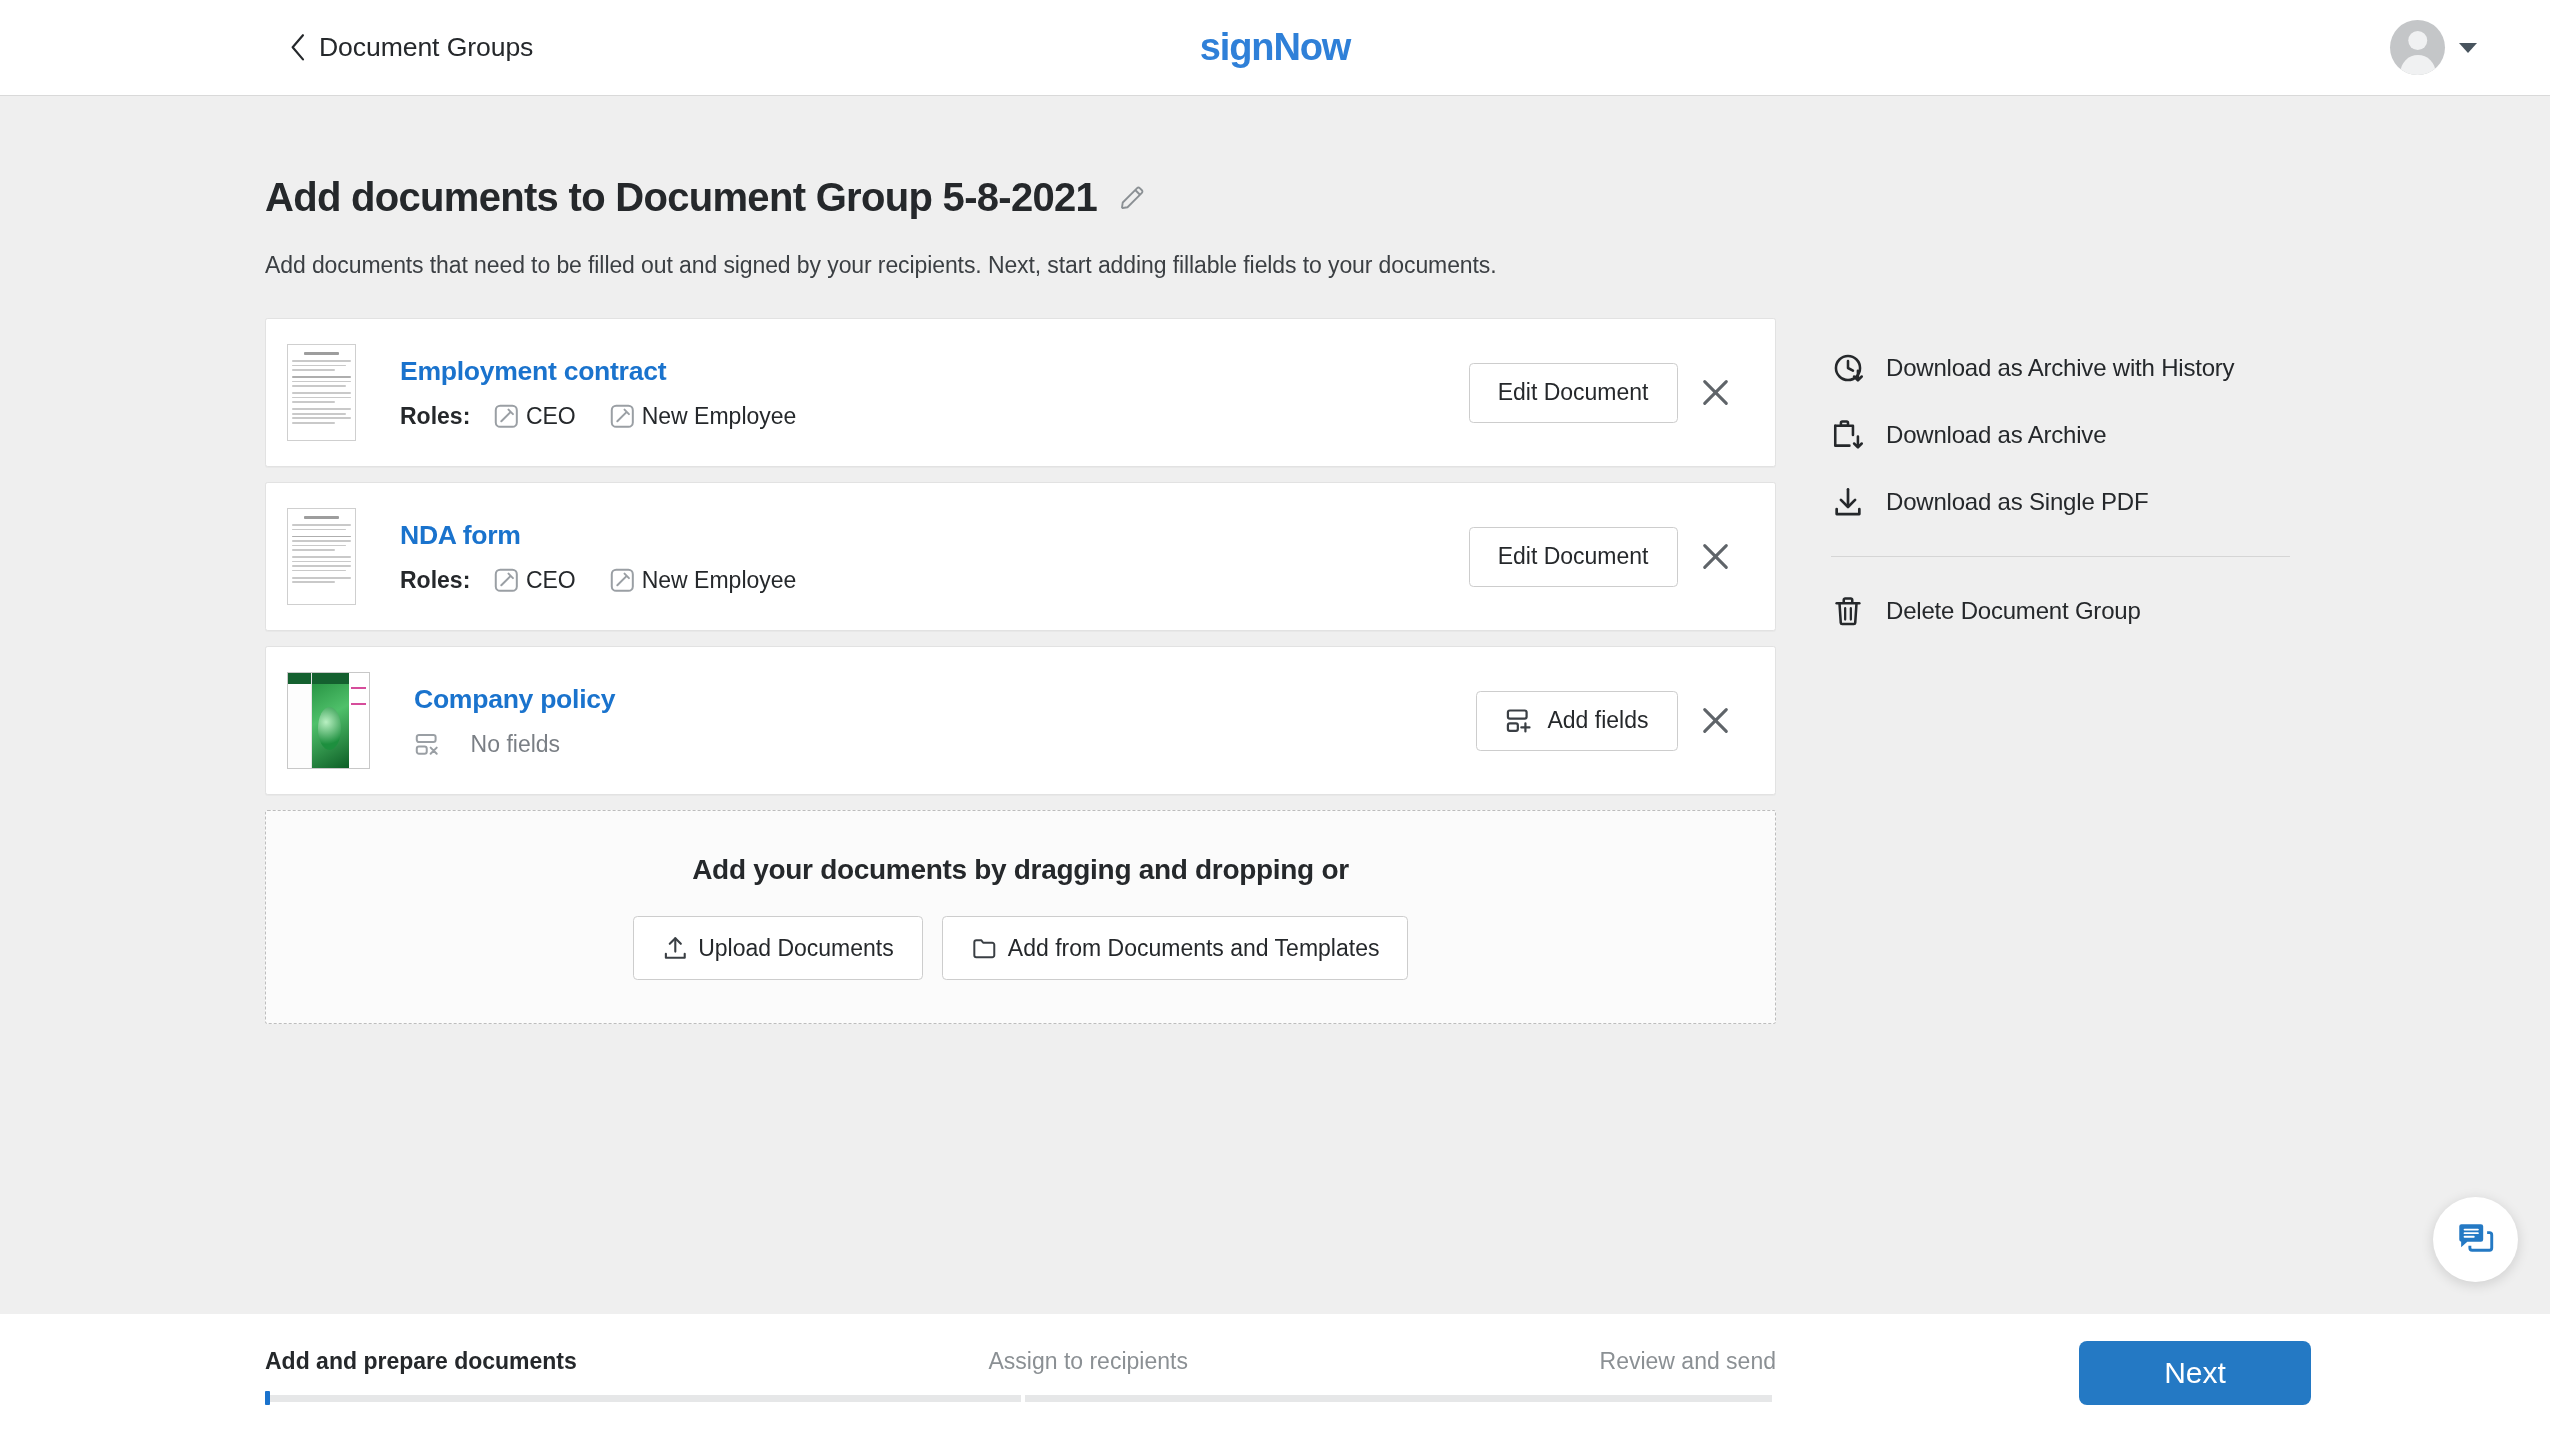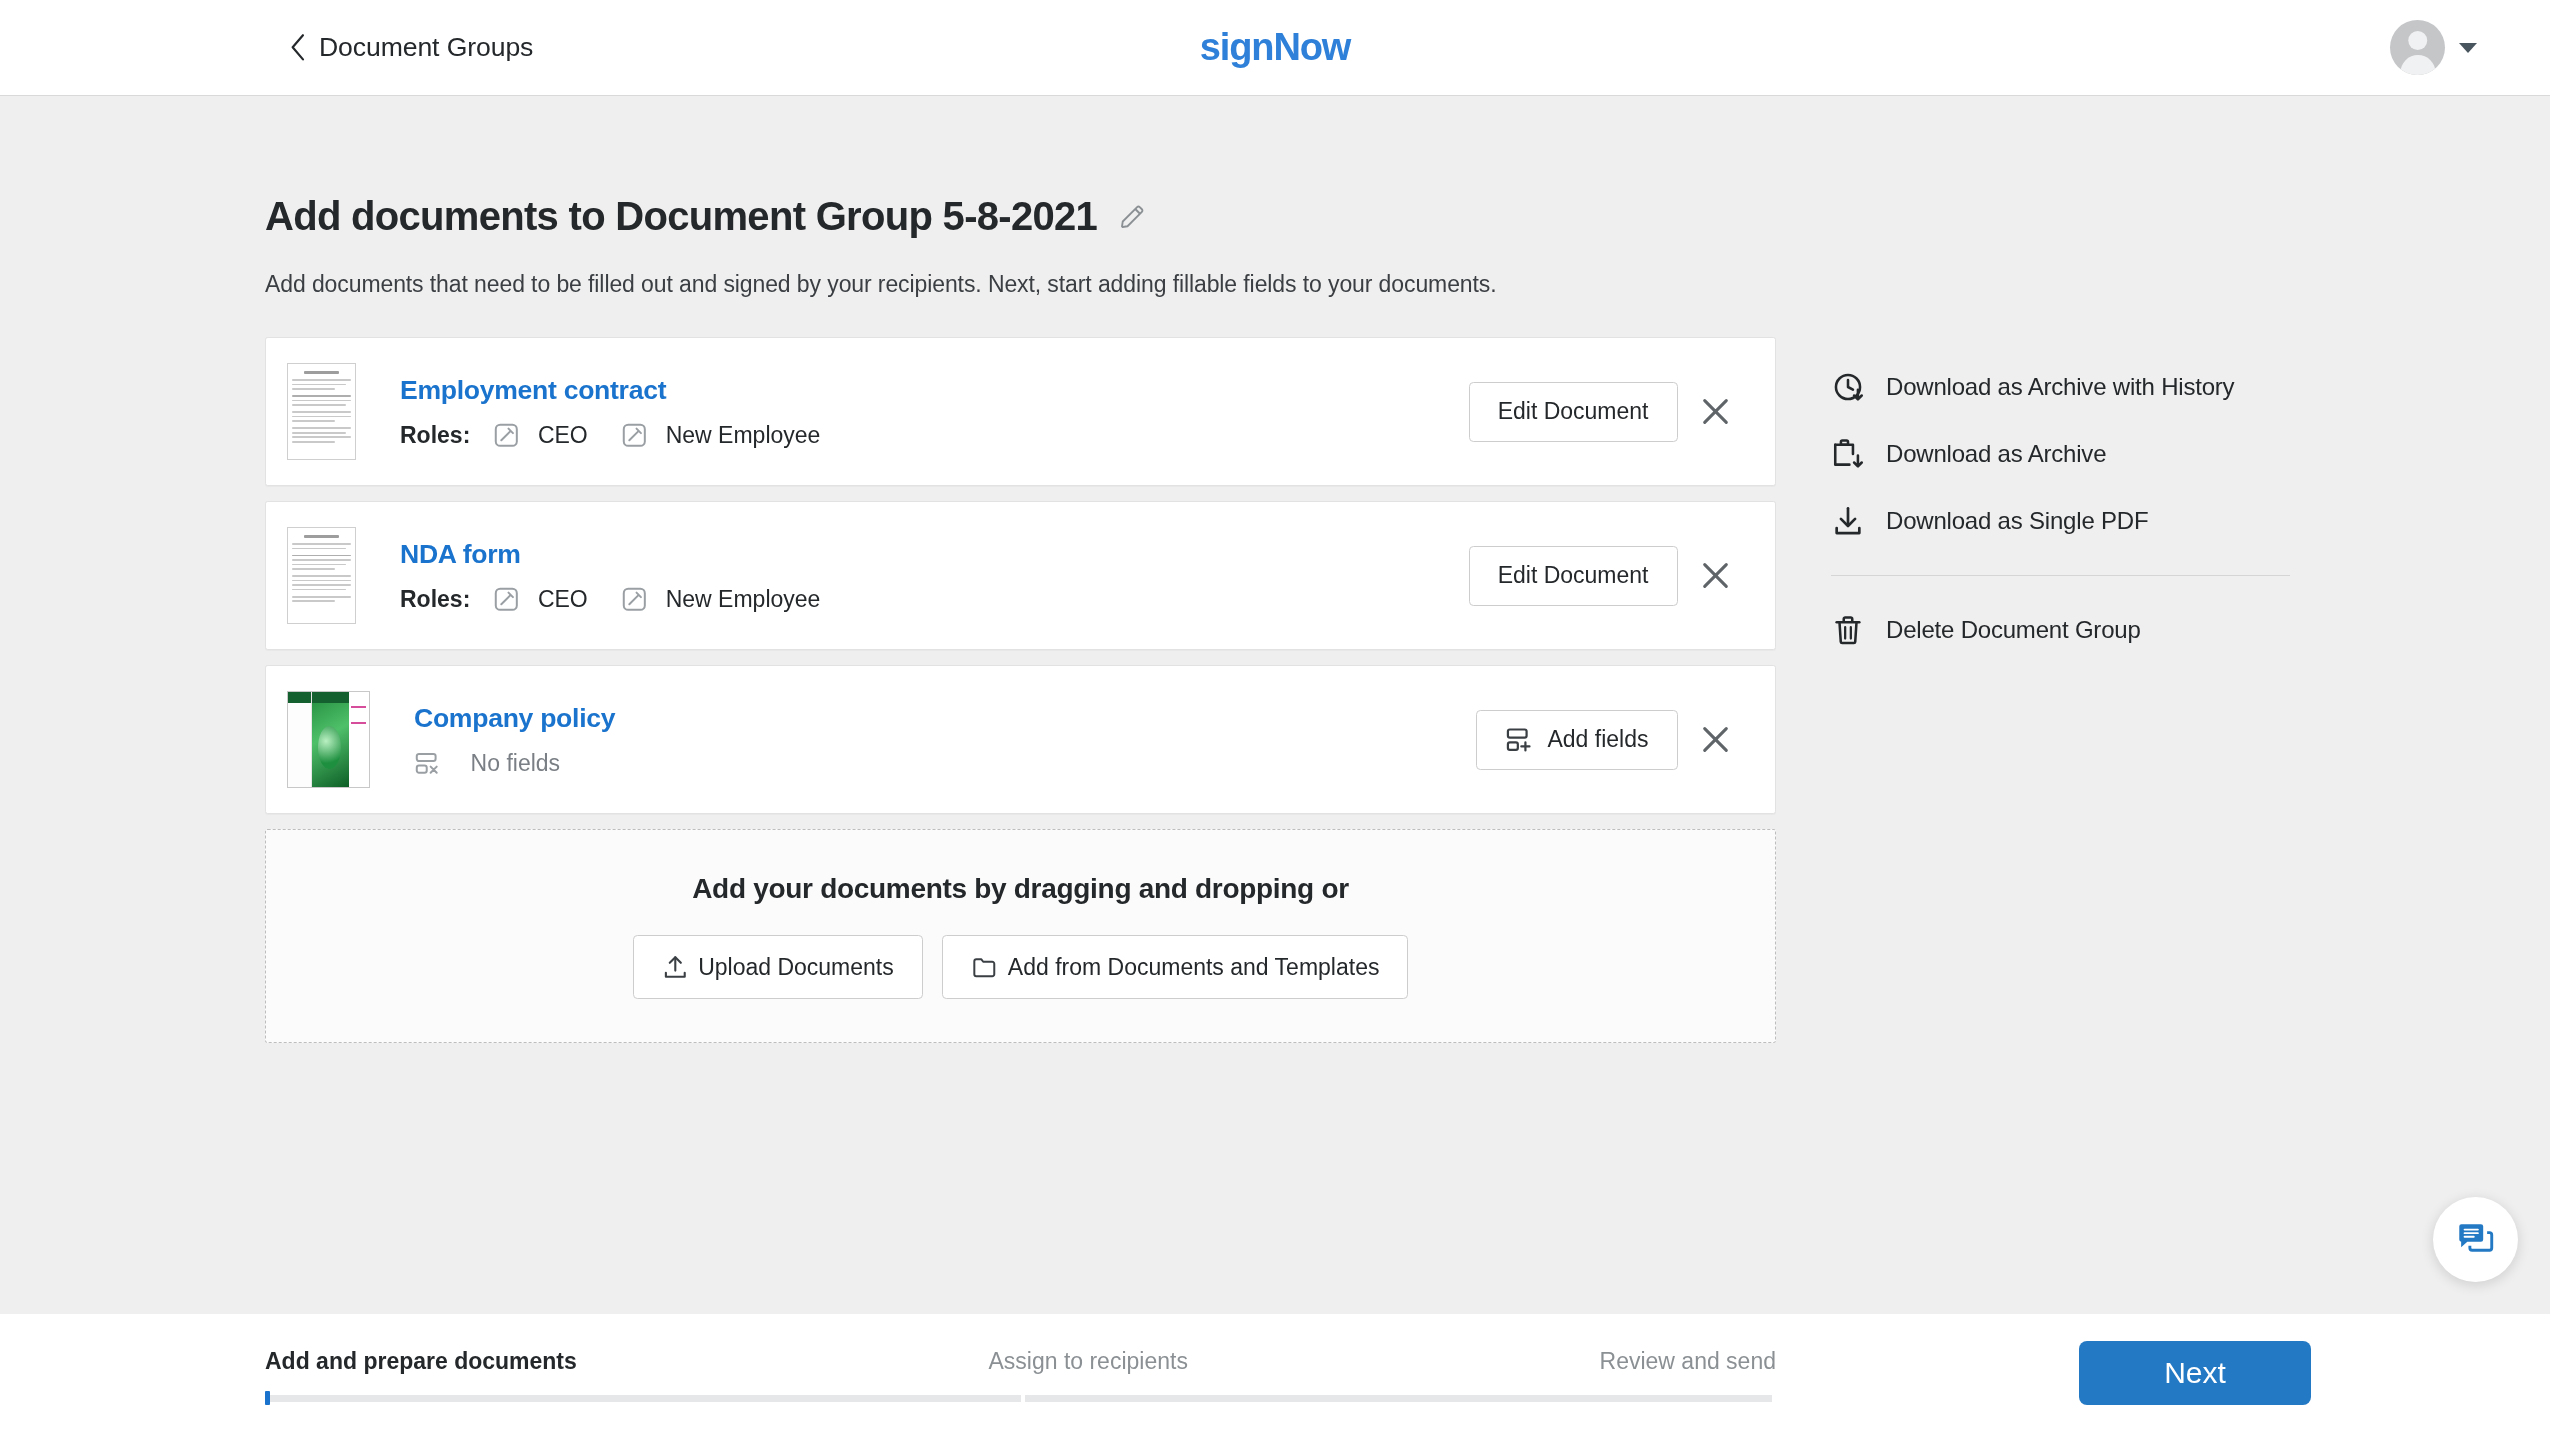--- a/index.html
+++ b/index.html
@@ -105,21 +105,21 @@
   
   .body-area {
     position: relative;
     flex: 1;
     overflow: hidden;
   }
 
   .content {
     position: absolute;
     left: 265px;
-    top: 98px;
+    top: 79px;
     width: 2037px;
   }
 
   .title-row {
     display: flex;
     align-items: center;
     gap: 19.5px;
     margin-bottom: 32px;
   }
   .page-title {
@@ -203,21 +203,21 @@
     display: inline-block;
   }
   .roles-row {
     display: flex;
     align-items: center;
     gap: 12.4px;
     font-size: 23px;
     color: #25282b;
   }
   .roles-label { font-weight: bold; margin-right: 10.6px; }
-  .role-chip { display: flex; align-items: center; gap: 18px; margin-right: 21px; }
+  .role-chip { display: flex; align-items: center; gap: 6px; margin-right: 21px; }
   .role-icon { width: 26.6px; height: 26.6px; display:block; }
   .role-name { font-size: 23px; color: #25282b; }
 
   .nofields-row { display: flex; align-items: center; gap: 30px; }
   .nofields-icon { width: 26.6px; height: 26.6px; display:block; }
   .nofields-text { font-size: 23px; color: #7a7f85; }
 
   .card-actions { display: flex; align-items: center; gap: 19.5px; flex: none; }
   .btn-outline {
     border: 0.9px solid #cdcdcd;

